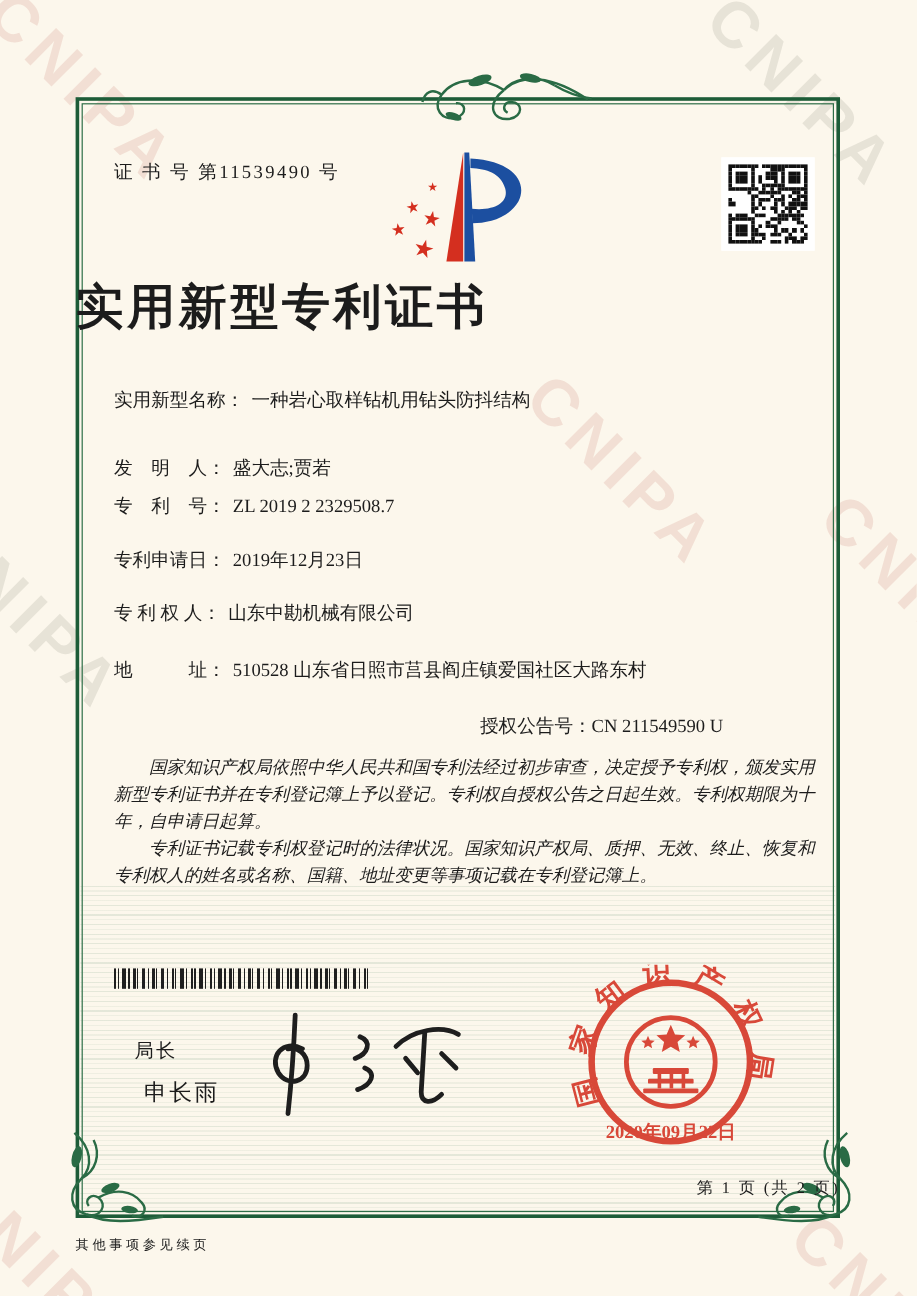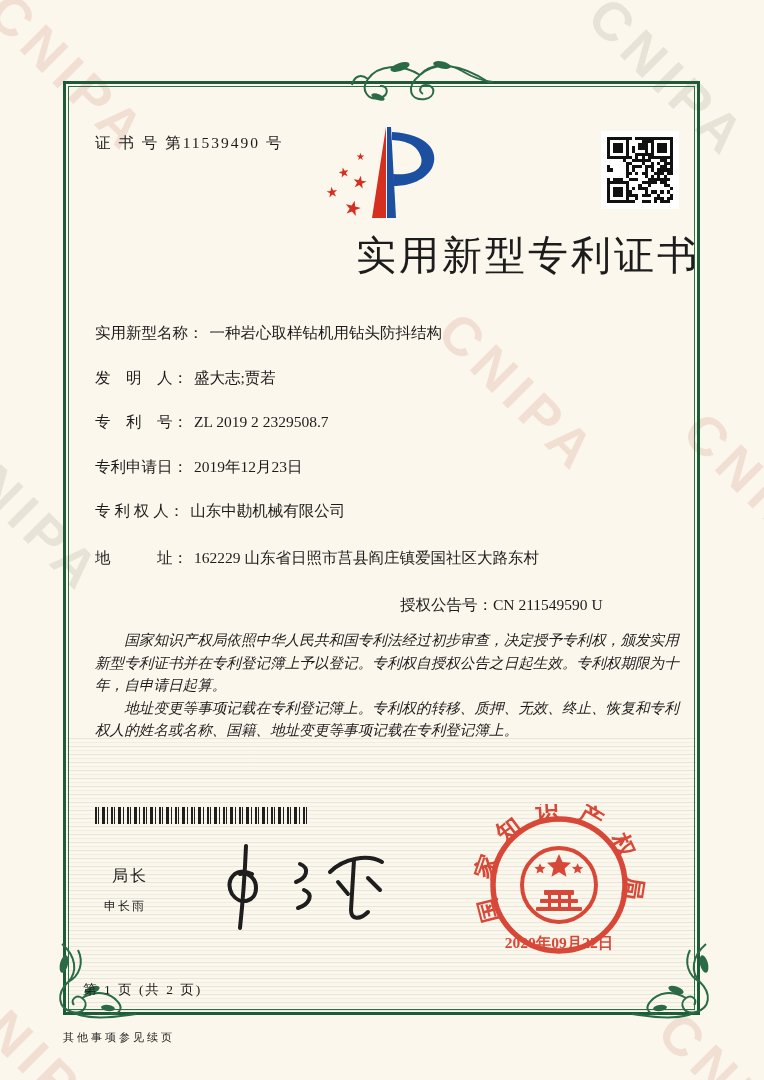--- a/index.html
+++ b/index.html
@@ -51,44 +51,44 @@
   .qr-grid i.on { background:#111; }
   .barcode {
     position:absolute; left:95px; top:807px; width:212px; height:17px;
     background:
       repeating-linear-gradient(90deg,#1f1f1f 0 2px, transparent 2px 3px,
         #1f1f1f 3px 4px, transparent 4px 7px,
         #1f1f1f 7px 10px, transparent 10px 12px,
         #1f1f1f 12px 13px, transparent 13px 16px);
   }
   .title {
-    position:absolute; left:63px; top:228px; width:637px; text-align:right;
-    font-size:40px; font-weight:normal; letter-spacing:3px;
+    position:absolute; left:63px; top:228px; width:637px; text-align:left;
+    font-size:40px; font-weight:bold; letter-spacing:3px;
   }
   
   .field { position:absolute; left:95px; font-size:15.5px; white-space:nowrap; }
   .field .lbl { display:inline-block; }
   .field .val { display:inline-block; margin-left:6px; }
   .field2 { position:absolute; left:400px; font-size:15.5px; white-space:nowrap; }
   
   .paras {
     position:absolute; left:95px; top:629px; width:594px;
     font-size:14.6px; line-height:22.5px; font-style:italic;
   }
   .paras p { text-indent:2em;font-style:italic; }
   
   .sig-title { position:absolute; left:112px; top:866px; font-size:16px; letter-spacing:2px; }
-  .sig-name  { position:absolute; left:104px; top:898px; font-size:12px; letter-spacing:2px; }
+  .sig-name  { position:absolute; left:120px; top:898px; font-size:19px; letter-spacing:2px; }
   .sig-hand  { position:absolute; left:212px; top:838px; }
   
   .seal { position:absolute; left:448px; top:804px; }
   
   .page-no {
-    position:absolute; left:63px; top:981px; width:637px; text-align:left;
-    font-size:13.5px; letter-spacing:2px;margin-left:20px;
+    position:absolute; left:63px; top:981px; width:637px; text-align:right;
+    font-size:13.5px; letter-spacing:2px;
   }
   .cont-note {
     position:absolute; left:63px; top:1030px; width:637px; text-align:left;
     font-size:11px; letter-spacing:3px;
   }
   
   .orn { position:absolute; pointer-events:none; }
 </style>
 </head>
 <body>
@@ -610,42 +610,42 @@
         <i class="on"></i>
         <i></i>
       </div>
   </div>
 
   <div class="title">实用新型专利证书</div>
 
   <div class="field" style="top:323px;">
     <span class="lbl">实用新型名称：</span><span class="val">一种岩心取样钻机用钻头防抖结构</span>
   </div>
-  <div class="field" style="top:368px;">
+  <div class="field" style="top:380px;">
     <span class="lbl">发　明　人：</span><span class="val">盛大志;贾若</span>
   </div>
   <div class="field" style="top:412px;">
     <span class="lbl">专　利　号：</span><span class="val">ZL 2019 2 2329508.7</span>
   </div>
   <div class="field" style="top:457px;">
     <span class="lbl">专利申请日：</span><span class="val">2019年12月23日</span>
   </div>
   <div class="field" style="top:501px;">
     <span class="lbl">专 利 权 人：</span><span class="val">山东中勘机械有限公司</span>
   </div>
   <div class="field" style="top:548px;">
-    <span class="lbl">地　　　址：</span><span class="val">162229 山东省日照市莒县阎庄镇爱国社区大路东村</span>
+    <span class="lbl">地　　　址：</span><span class="val">510528 山东省日照市莒县阎庄镇爱国社区大路东村</span>
   </div>
   <div class="field2" style="top:595px;">
     <span class="lbl">授权公告号：</span><span class="val">CN 211549590 U</span>
   </div>
 
   <div class="paras">
     <p>国家知识产权局依照中华人民共和国专利法经过初步审查，决定授予专利权，颁发实用新型专利证书并在专利登记簿上予以登记。专利权自授权公告之日起生效。专利权期限为十年，自申请日起算。</p>
-    <p>地址变更等事项记载在专利登记簿上。专利权的转移、质押、无效、终止、恢复和专利权人的姓名或名称、国籍、地址变更等事项记载在专利登记簿上。</p>
+    <p>专利证书记载专利权登记时的法律状况。国家知识产权局、质押、无效、终止、恢复和专利权人的姓名或名称、国籍、地址变更等事项记载在专利登记簿上。</p>
   </div>
 
   <div class="barcode"></div>
 
   <div class="sig-title">局长</div>
   <div class="sig-name">申长雨</div>
   <svg class="sig-hand" width="190" height="96" viewBox="0 0 190 96">
     <g fill="none" stroke="#1e1e1e" stroke-width="4" stroke-linecap="round" stroke-linejoin="round">
       <path d="M34,8 C33,32 31,62 28,90"></path>
       <path d="M40,36 C24,28 12,42 20,56 C28,68 44,64 44,50 C44,40 36,34 28,36"></path>

